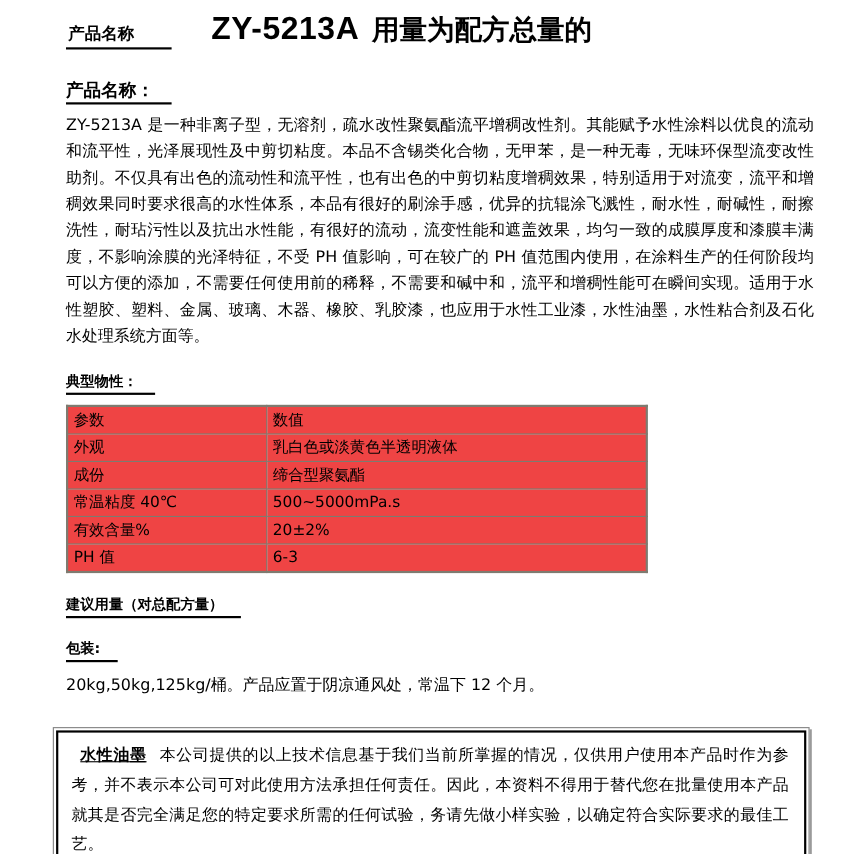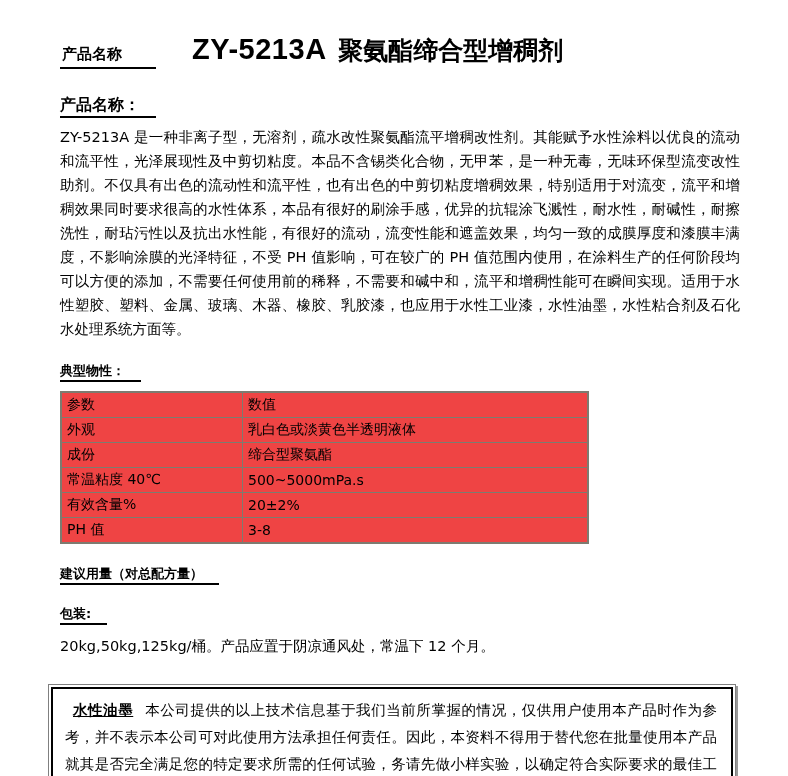--- a/index.html
+++ b/index.html
@@ -20,21 +20,20 @@
   }
   .content {
     margin-left: 60px;
     width: 680px;
   }
   
   .title-row {
     display: flex;
     align-items: baseline;
     height: 38px;
-    margin-top: 23px;
   }
   .product-label {
     font-size: 15px;
     font-weight: bold;
     border-bottom: 2px solid #000;
     padding: 0 34px 3px 2px;
     white-space: nowrap;
   }
   .big-title {
     margin-left: 36px;
@@ -119,21 +118,21 @@
 <body>
 
 <div class="page">
 
   <div class="content">
 
     <div class="title-row">
       <span class="product-label">产品名称</span>
       <span class="big-title">
         <span class="big-title-en">ZY-5213A</span>
-        <span class="big-title-cn">聚氨酯缔合型增稠剂</span>
+        <span class="big-title-cn">用量为配方总量的</span>
       </span>
     </div>
 
     <h2 class="sec">
       <span class="hline">产品名称：</span>
     </h2>
     <p class="body-text">ZY-5213A 是一种非离子型，无溶剂，疏水改性聚氨酯流平增稠改性剂。其能赋予水性涂料以优良的流动和流平性，光泽展现性及中剪切粘度。本品不含锡类化合物，无甲苯，是一种无毒，无味环保型流变改性助剂。不仅具有出色的流动性和流平性，也有出色的中剪切粘度增稠效果，特别适用于对流变，流平和增稠效果同时要求很高的水性体系，本品有很好的刷涂手感，优异的抗辊涂飞溅性，耐水性，耐碱性，耐擦洗性，耐玷污性以及抗出水性能，有很好的流动，流变性能和遮盖效果，均匀一致的成膜厚度和漆膜丰满度，不影响涂膜的光泽特征，不受 PH 值影响，可在较广的 PH 值范围内使用，在涂料生产的任何阶段均可以方便的添加，不需要任何使用前的稀释，不需要和碱中和，流平和增稠性能可在瞬间实现。适用于水性塑胶、塑料、金属、玻璃、木器、橡胶、乳胶漆，也应用于水性工业漆，水性油墨，水性粘合剂及石化水处理系统方面等。</p>
 
     <h2 class="sec big">
       <span class="hline">典型物性：</span>
@@ -156,21 +155,21 @@
         <tr>
           <td class="c1">常温粘度 40℃</td>
           <td>500~5000mPa.s</td>
         </tr>
         <tr>
           <td class="c1">有效含量%</td>
           <td>20±2%</td>
         </tr>
         <tr>
           <td class="c1">PH 值</td>
-          <td>3-8</td>
+          <td>6-3</td>
         </tr>
       </tbody>
     </table>
 
     <h2 class="sec big">
       <span class="hline">建议用量（对总配方量）</span>
     </h2>
 
     <h2 class="sec big">
       <span class="hline">包装:</span>

